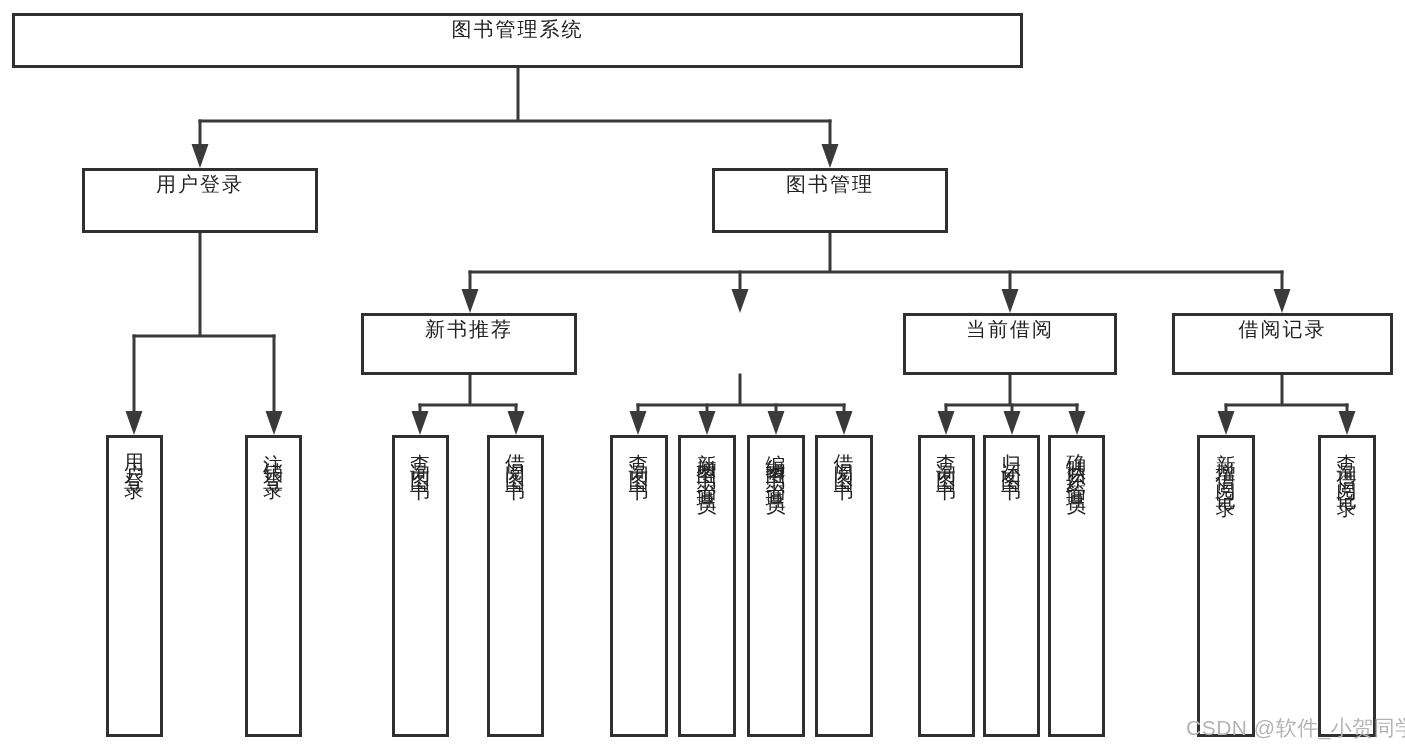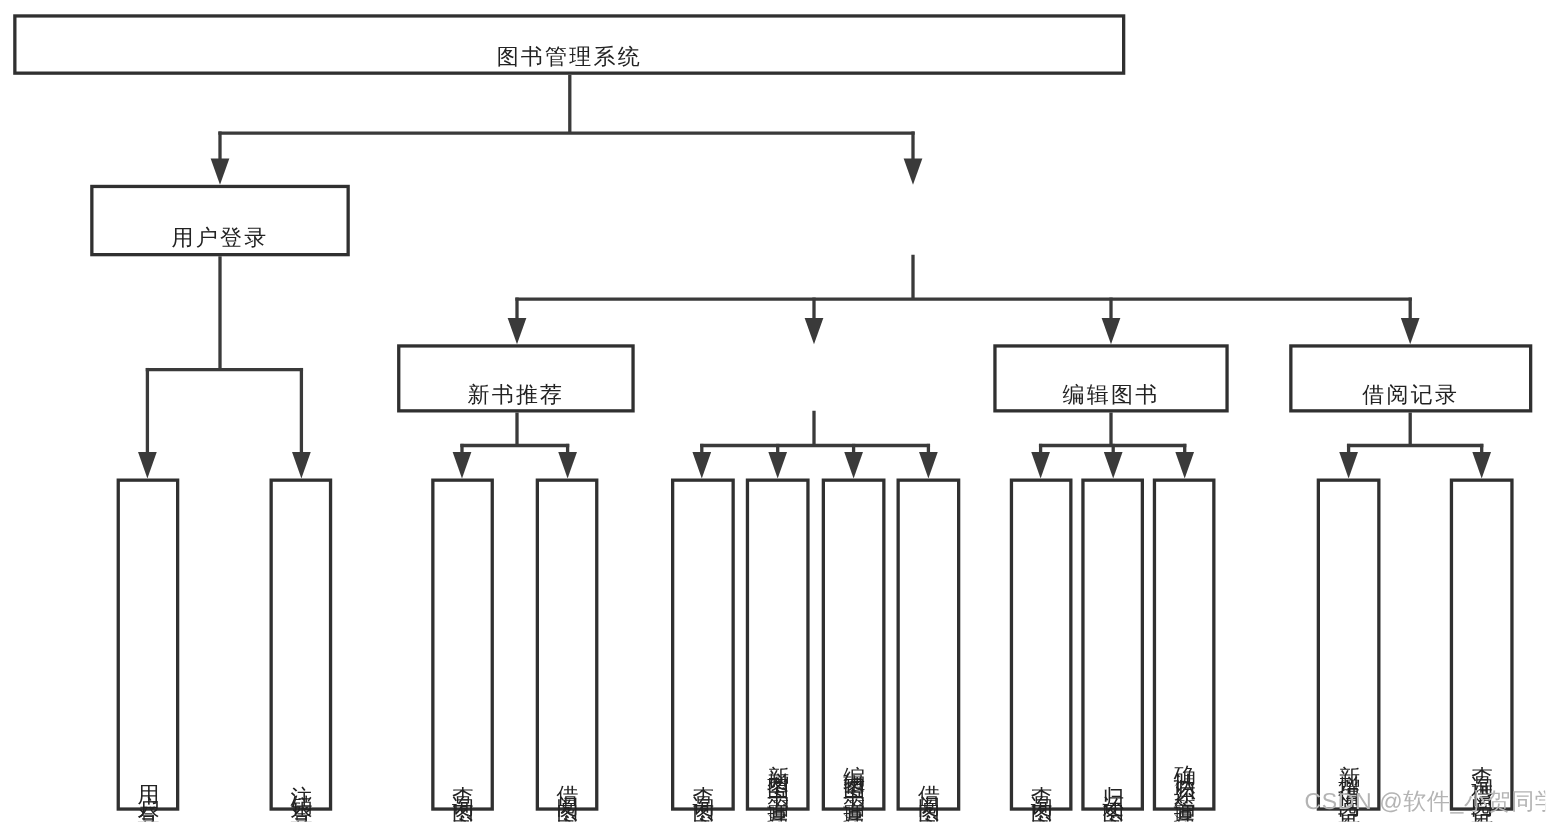--- a/index.html
+++ b/index.html
@@ -16,21 +16,21 @@
     left: 0; top: 0;
     width: 1405px; height: 747px;
     z-index: 1;
   }
   .node {
     position: absolute;
     background: #ffffff;
     border: 3px solid #303030;
     box-sizing: border-box;
     display: flex;
-    align-items: flex-end;
+    align-items: flex-start;
     justify-content: center;
     color: #222222;
     z-index: 2;
   }
   .node .label {
     font-size: 20px;
     letter-spacing: 2px;
     white-space: nowrap;
   }
   .node.vertical .label {
@@ -127,26 +127,29 @@
     </g>
   </svg>
 
   <div class="node" style="left:12px; top:13px; width:1011px; height:55px">
     <span class="label">图书管理系统</span>
   </div>
 
   <div class="node" style="left:82px; top:168px; width:236px; height:65px">
     <span class="label">用户登录</span>
   </div>
+  <div class="node" style="left:712px; top:168px; width:236px; height:65px">
+    <span class="label">图书管理</span>
+  </div>
 
   <div class="node" style="left:361px; top:313px; width:216px; height:62px">
     <span class="label">新书推荐</span>
   </div>
   <div class="node" style="left:903px; top:313px; width:214px; height:62px">
-    <span class="label">编辑图书</span>
+    <span class="label">当前借阅</span>
   </div>
   <div class="node" style="left:1172px; top:313px; width:221px; height:62px">
     <span class="label">借阅记录</span>
   </div>
 
   <div class="node vertical" style="left:106px; top:435px; width:57px; height:302px">
     <span class="label">用户登录</span>
   </div>
   <div class="node vertical" style="left:245px; top:435px; width:57px; height:302px">
     <span class="label">注销登录</span>

